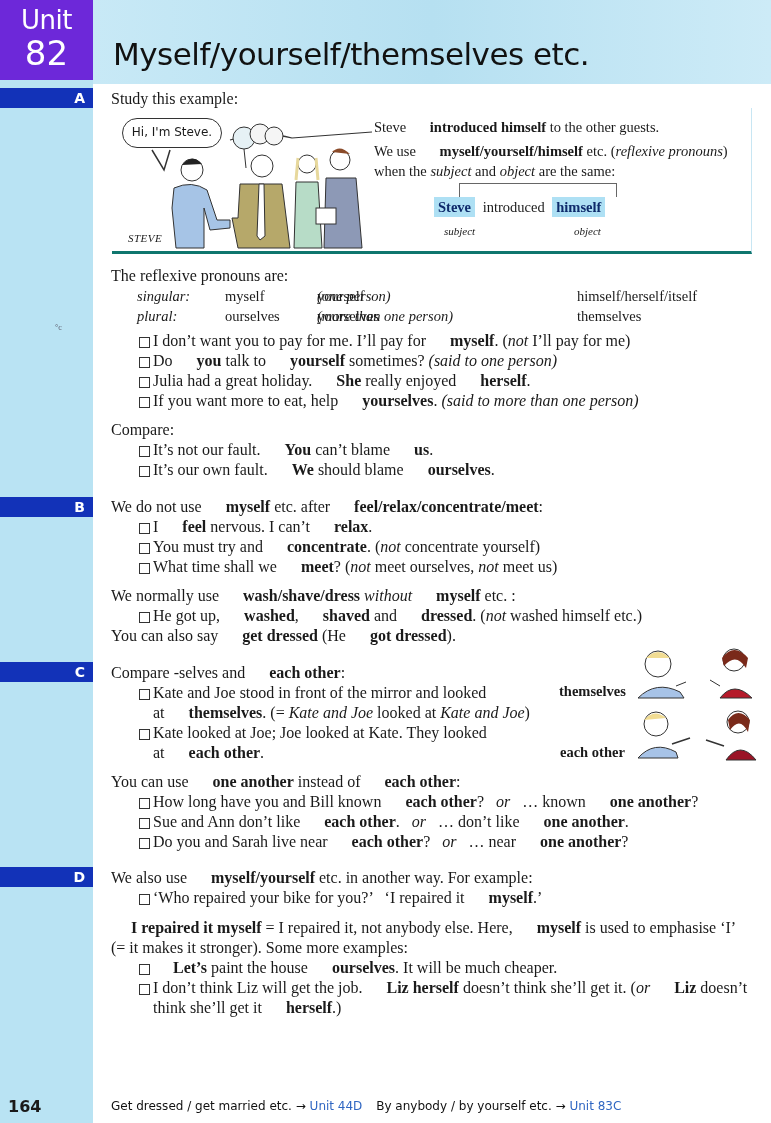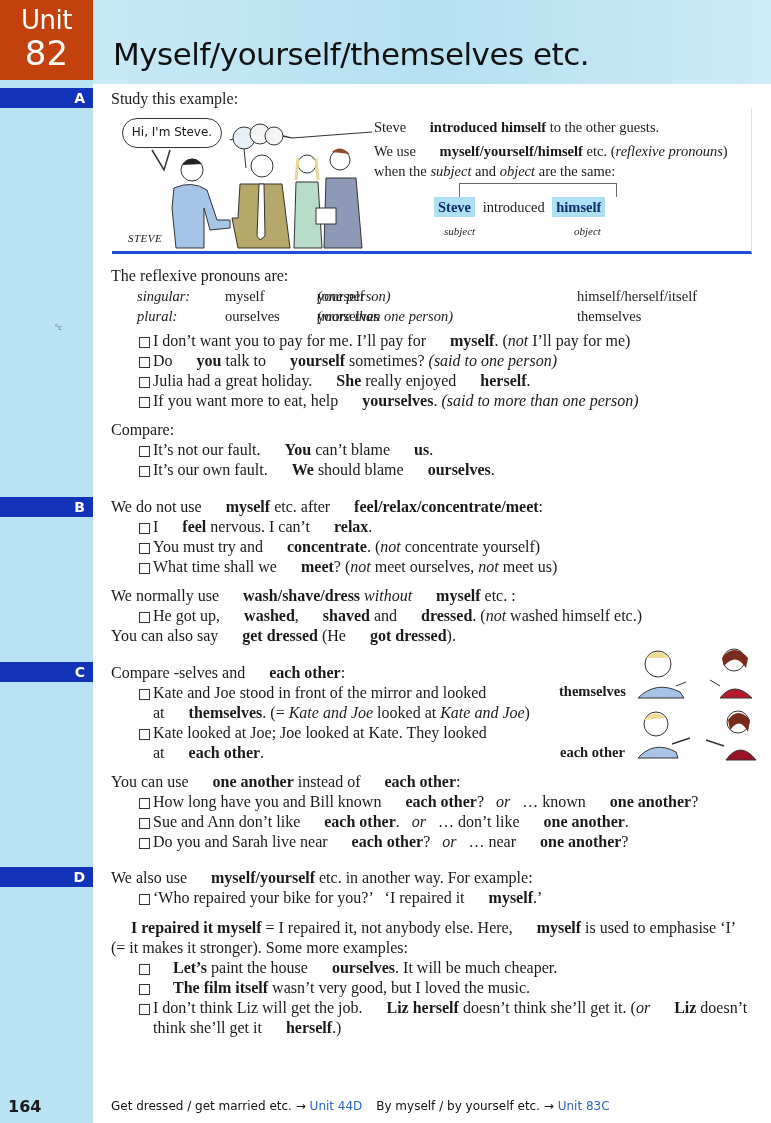--- a/index.html
+++ b/index.html
@@ -13,21 +13,21 @@
   .sidebar {
     position: absolute; left: 0; top: 0; width: 93px; height: 1123px;
     background: #b9e3f3;
   }
   .header-band {
     position: absolute; left: 93px; top: 0; width: 678px; height: 84px;
     background: linear-gradient(90deg, #c8e9f6 0%, #b6e0f1 50%, #cdebf7 100%);
   }
   .unit-box {
     position: absolute; left: 0; top: 0; width: 93px; height: 80px;
-    background: #c2410c;
+    background: #6d28d9;
     color: #ffffff;
     font-family: "DejaVu Sans", sans-serif;
     text-align: center;
   }
   .unit-box .unit-word { font-size: 26px; line-height: 28px; padding-top: 6px; font-weight: 400; letter-spacing: -0.5px; }
   .unit-box .unit-num { font-size: 34px; line-height: 38px; font-weight: 400; }
   .title {
     position: absolute; left: 113px; top: 36px;
     font-family: "DejaVu Sans", sans-serif;
     font-size: 31px; letter-spacing: -0.5px; color: #111;
@@ -45,21 +45,21 @@
     content: ""; position: absolute; left: 28px; top: 6px;
     width: 9px; height: 9px; border: 1px solid #333;
   }
   .ex span.txt { padding-left: 16px; display: inline-block; }
   .cont { padding-left: 42px; white-space: nowrap; }
   b { font-weight: bold; padding-left: 20px; }
   i { font-style: italic; }
 
   .example-box {
     position: absolute; left: 112px; top: 108px; width: 640px; height: 146px;
-    border-bottom: 3px solid #1d4ed8;
+    border-bottom: 3px solid #0f766e;
     border-right: 1px solid #c8e6f3;
   }
   .illus {
     position: absolute; left: 0; top: 0; width: 260px; height: 142px;
   }
   .speech {
     position: absolute; left: 10px; top: 10px; width: 100px; height: 30px;
     border: 1.5px solid #333; border-radius: 16px;
     font-family: "DejaVu Sans", sans-serif; font-size: 12px;
     text-align: center; line-height: 27px; background: #fff;
@@ -254,22 +254,21 @@
 
 <div class="content" style="top:868px">
   <p><span>We also use </span><b>myself/yourself</b><span> etc. in another way. For example:</span></p>
   <p class="ex"><span class="txt"><span style="white-space:pre">‘Who repaired your bike for you?’   ‘I repaired it </span><b>myself</b><span>.’</span></span></p>
 </div>
 
 <div class="content" style="top:918px">
   <p><b>I repaired it myself</b><span> = I repaired it, not anybody else. Here, </span><b>myself</b><span> is used to emphasise ‘I’</span></p>
   <p>(= it makes it stronger). Some more examples:</p>
   <p class="ex"><span class="txt"><b>Let’s</b><span> paint the house </span><b>ourselves</b><span>. It will be much cheaper.</span></span></p>
-  <p class="ex"><span class="txt"><b>The film itself</b><span> wasn’t very good, but I loved the music.</span></span></p>
   <p class="ex"><span class="txt"><span>I don’t think Liz will get the job. </span><b>Liz herself</b><span> doesn’t think she’ll get it.  (</span><i>or</i><span> </span><b>Liz</b><span> doesn’t</span></span></p>
   <p class="cont"><span>think she’ll get it </span><b>herself</b><span>.)</span></p>
 </div>
 
 <div class="footer-num">164</div>
 <div class="footer-text">
   <span>Get dressed / get married etc. → </span><span class="link">Unit 44D</span>
-  <span style="margin-left:10px">By myself / by yourself etc. → </span><span class="link">Unit 83C</span>
+  <span style="margin-left:10px">By anybody / by yourself etc. → </span><span class="link">Unit 83C</span>
 </div>
 
 </body></html>

